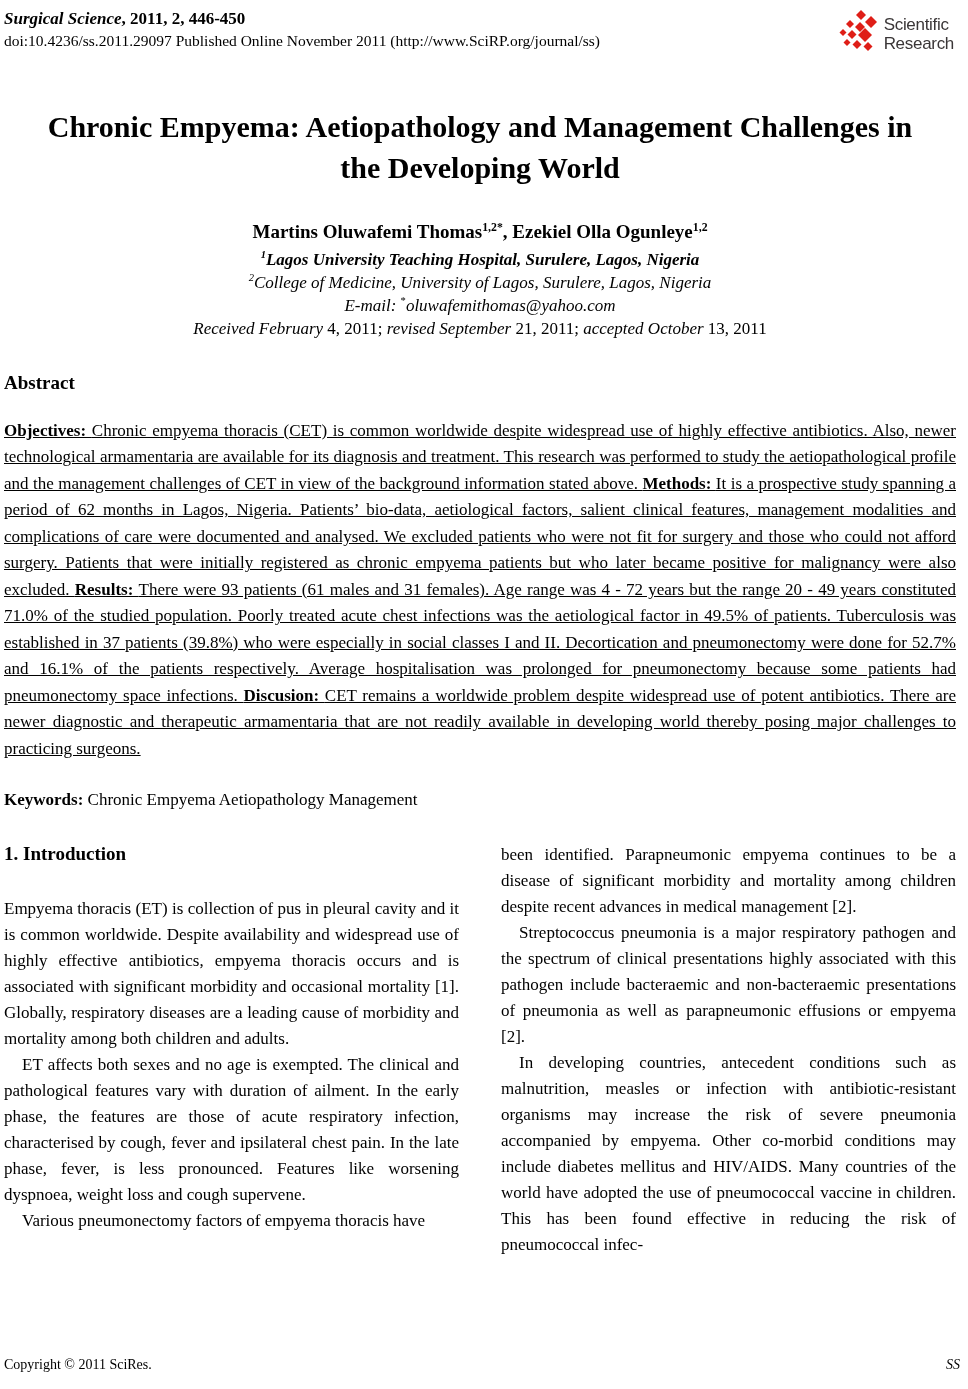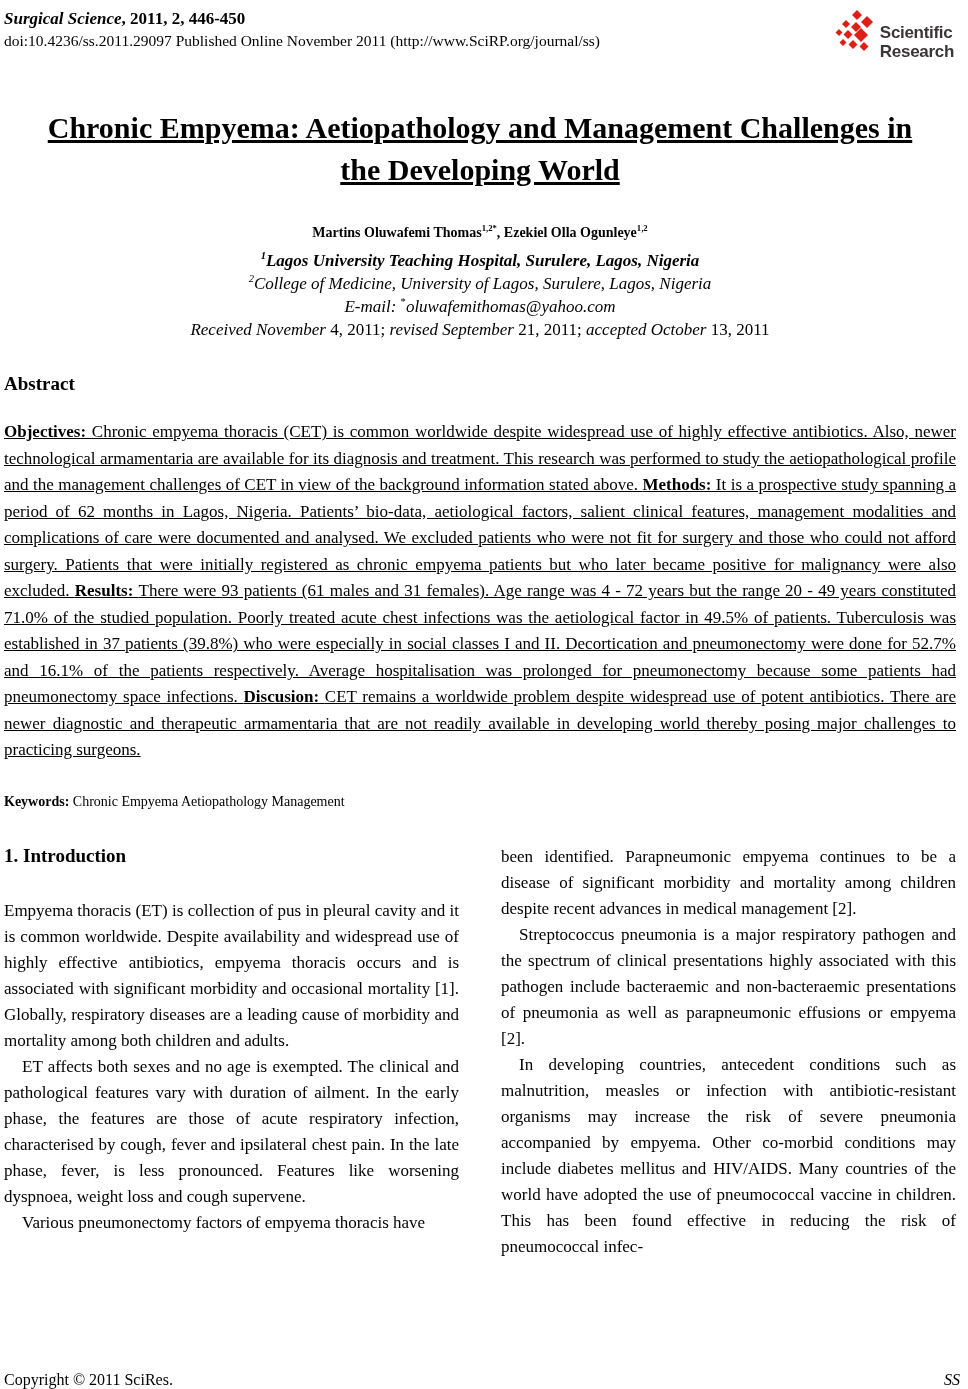--- a/index.html
+++ b/index.html
@@ -15,51 +15,51 @@
   .b{font-weight:bold;}
   .i{font-style:italic;}
   sup{font-size:0.62em;line-height:0;}
   
   .header{display:flex;justify-content:space-between;align-items:flex-start;}
   .journal-line{font-size:17px;line-height:21px;}
   .doi-line{font-size:15.5px;line-height:20px;margin-top:2px;}
   .logo{display:flex;align-items:flex-start;margin-right:2px;}
   .logo-text{
     font-family:"Liberation Sans", sans-serif;
-    font-size:17px;line-height:1.1;font-weight:700;
-    letter-spacing:-0.3px;margin-left:2px;margin-top:16px;
+    font-size:17px;line-height:1.1;font-weight:400;
+    letter-spacing:-0.3px;margin-left:2px;margin-top:8px;
   }
   
   .title{
     margin:46px auto 0 auto;max-width:880px;
-    text-align:center;font-size:30px;font-weight:bold;line-height:1.38;text-decoration:underline;
+    text-align:center;font-size:30px;font-weight:bold;line-height:1.38;
   }
   .author-block{margin-top:30px;text-align:center;}
-  .authors-line{font-size:14px;line-height:26px;}
+  .authors-line{font-size:19px;line-height:26px;}
   .affil-line{font-size:17px;line-height:23px;}
   .affil-first{margin-top:3px;font-weight:bold;}
   
   .abstract-heading{font-size:19px;font-weight:bold;margin-top:32px;}
   .abstract-body{
     margin-top:24px;font-size:17px;line-height:26.5px;
     text-align:justify;
     text-decoration:underline;
   }
-  .keywords-line{margin-top:26px;font-size:14px;line-height:24px;}
+  .keywords-line{margin-top:26px;font-size:17px;line-height:24px;}
   
   .columns{display:flex;gap:42px;margin-top:30px;}
   .col{width:459px;}
   .section-heading{font-size:19px;font-weight:bold;margin:0 0 30px 0;line-height:24px;}
   .body-para{margin:0;font-size:17px;line-height:26px;text-align:justify;}
   .body-para.indent{text-indent:18px;}
   
   .footer{
-    position:absolute;left:4px;right:8px;bottom:0;
+    position:absolute;left:4px;right:8px;bottom:16px;
     display:flex;justify-content:space-between;align-items:baseline;
-    font-size:16px;
+    font-size:14px;
   }
   .journal-mark{font-weight:normal;font-style:italic;}
 </style>
 </head>
 <body>
 
 <div class="page">
 
   <div class="header">
     <div>
@@ -90,21 +90,21 @@
     </div>
   </div>
 
   <h1 class="title">Chronic Empyema: Aetiopathology and Management Challenges in the Developing World</h1>
 
   <div class="author-block">
     <div class="authors-line"><span class="b">Martins Oluwafemi Thomas</span><sup class="b">1,2*</sup><span class="b">, Ezekiel Olla Ogunleye</span><sup class="b">1,2</sup></div>
     <div class="affil-line affil-first"><sup class="i">1</sup><span class="i">Lagos University Teaching Hospital, Surulere, Lagos, Nigeria</span></div>
     <div class="affil-line"><sup class="i">2</sup><span class="i">College of Medicine, University of Lagos, Surulere, Lagos, Nigeria</span></div>
     <div class="affil-line"><span class="i">E-mail: </span><sup>*</sup><span class="i">oluwafemithomas@yahoo.com</span></div>
-    <div class="affil-line"><span class="i">Received November </span><span>4, 2011; </span><span class="i">revised September </span><span>21, 2011; </span><span class="i">accepted October </span><span>13, 2011</span></div>
+    <div class="affil-line"><span class="i">Received February </span><span>4, 2011; </span><span class="i">revised September </span><span>21, 2011; </span><span class="i">accepted October </span><span>13, 2011</span></div>
   </div>
 
   <h2 class="abstract-heading">Abstract</h2>
   <p class="abstract-body"><span class="b">Objectives: </span><span>Chronic empyema thoracis (CET) is common worldwide despite widespread use of highly effective antibiotics. Also, newer technological armamentaria are available for its diagnosis and treatment. This research was performed to study the aetiopathological profile and the management challenges of CET in view of the background information stated above. </span><span class="b">Methods: </span><span>It is a prospective study spanning a period of 62 months in Lagos, Nigeria. Patients’ bio-data, aetiological factors, salient clinical features, management modalities and complications of care were documented and analysed. We excluded patients who were not fit for surgery and those who could not afford surgery. Patients that were initially registered as chronic empyema patients but who later became positive for malignancy were also excluded. </span><span class="b">Results: </span><span>There were 93 patients (61 males and 31 females). Age range was 4 - 72 years but the range 20 - 49 years constituted 71.0% of the studied population. Poorly treated acute chest infections was the aetiological factor in 49.5% of patients. Tuberculosis was established in 37 patients (39.8%) who were especially in social classes I and II. Decortication and pneumonectomy were done for 52.7% and 16.1% of the patients respectively. Average hospitalisation was prolonged for pneumonectomy because some patients had pneumonectomy space infections. </span><span class="b">Discusion: </span><span>CET remains a worldwide problem despite widespread use of potent antibiotics. There are newer diagnostic and therapeutic armamentaria that are not readily available in developing world thereby posing major challenges to practicing surgeons.</span></p>
 
   <div class="keywords-line"><span class="b">Keywords: </span><span>Chronic Empyema Aetiopathology Management</span></div>
 
   <div class="columns">
     <div class="col">
       <h2 class="section-heading">1. Introduction</h2>

